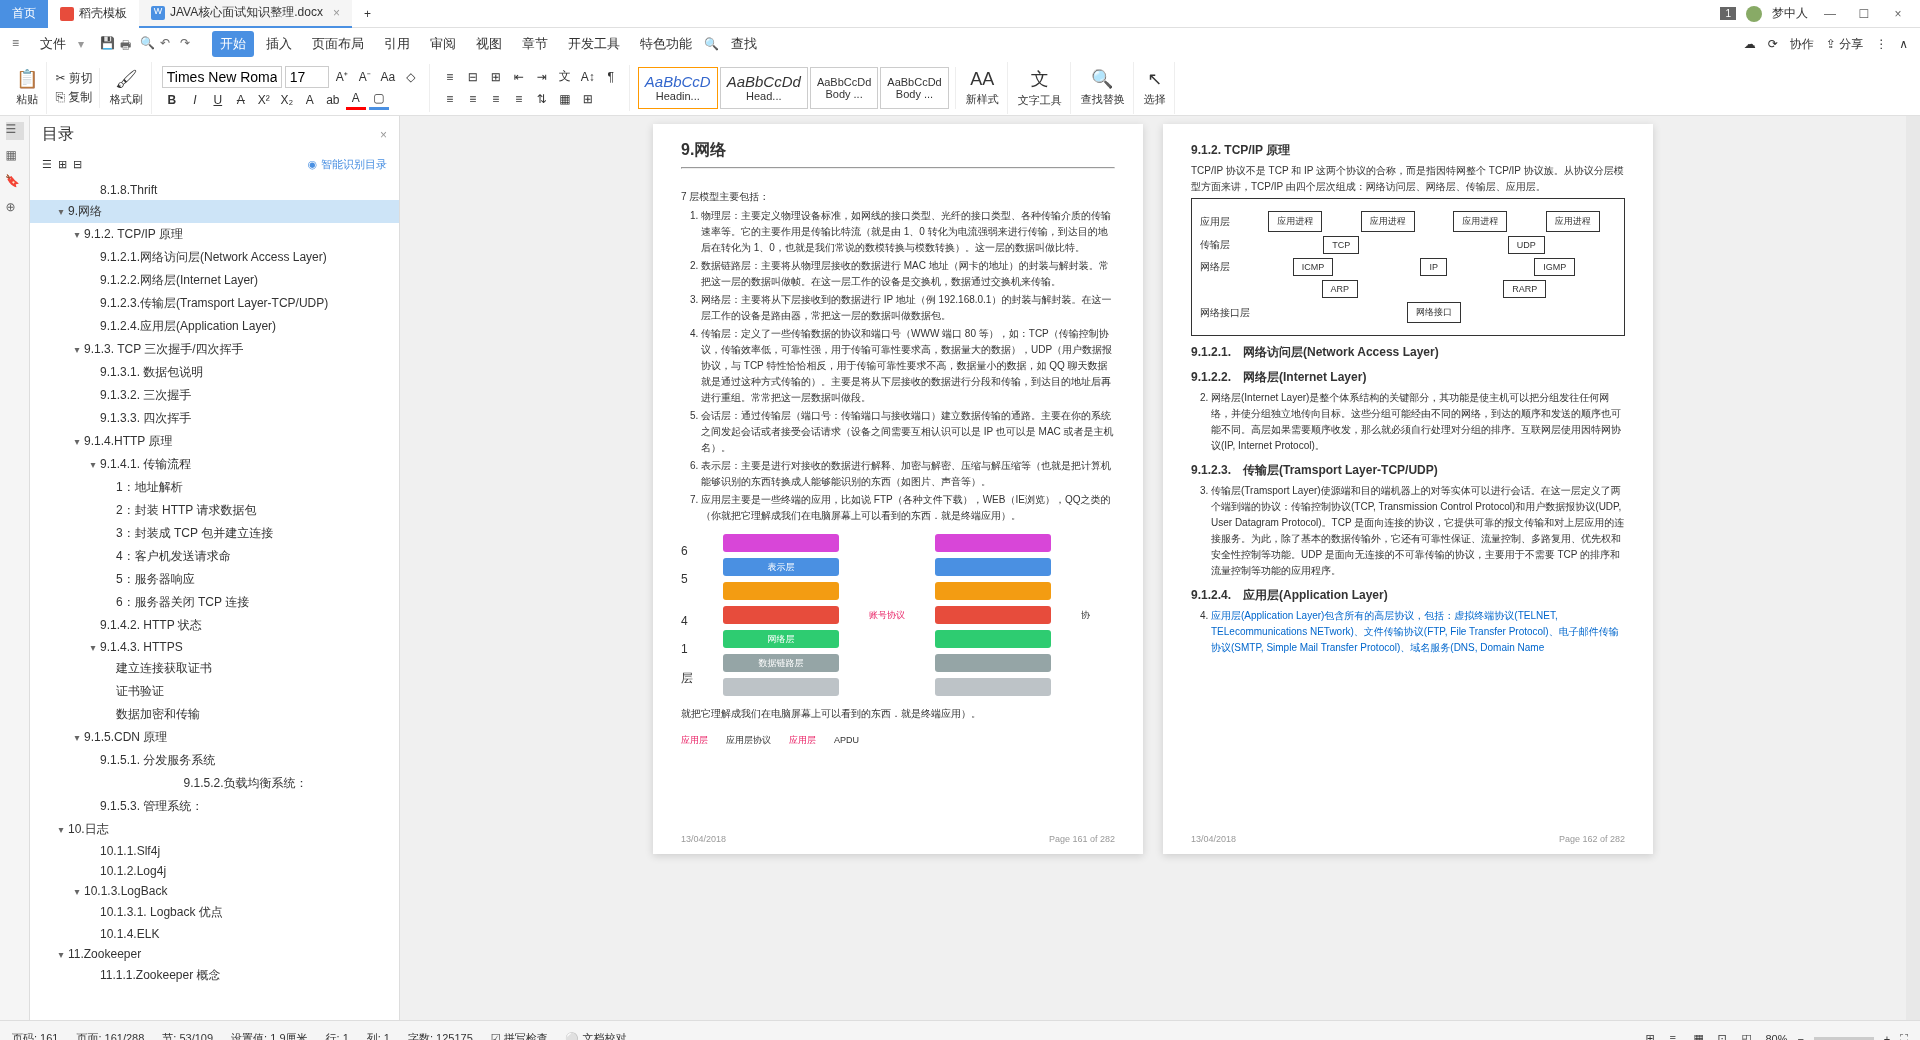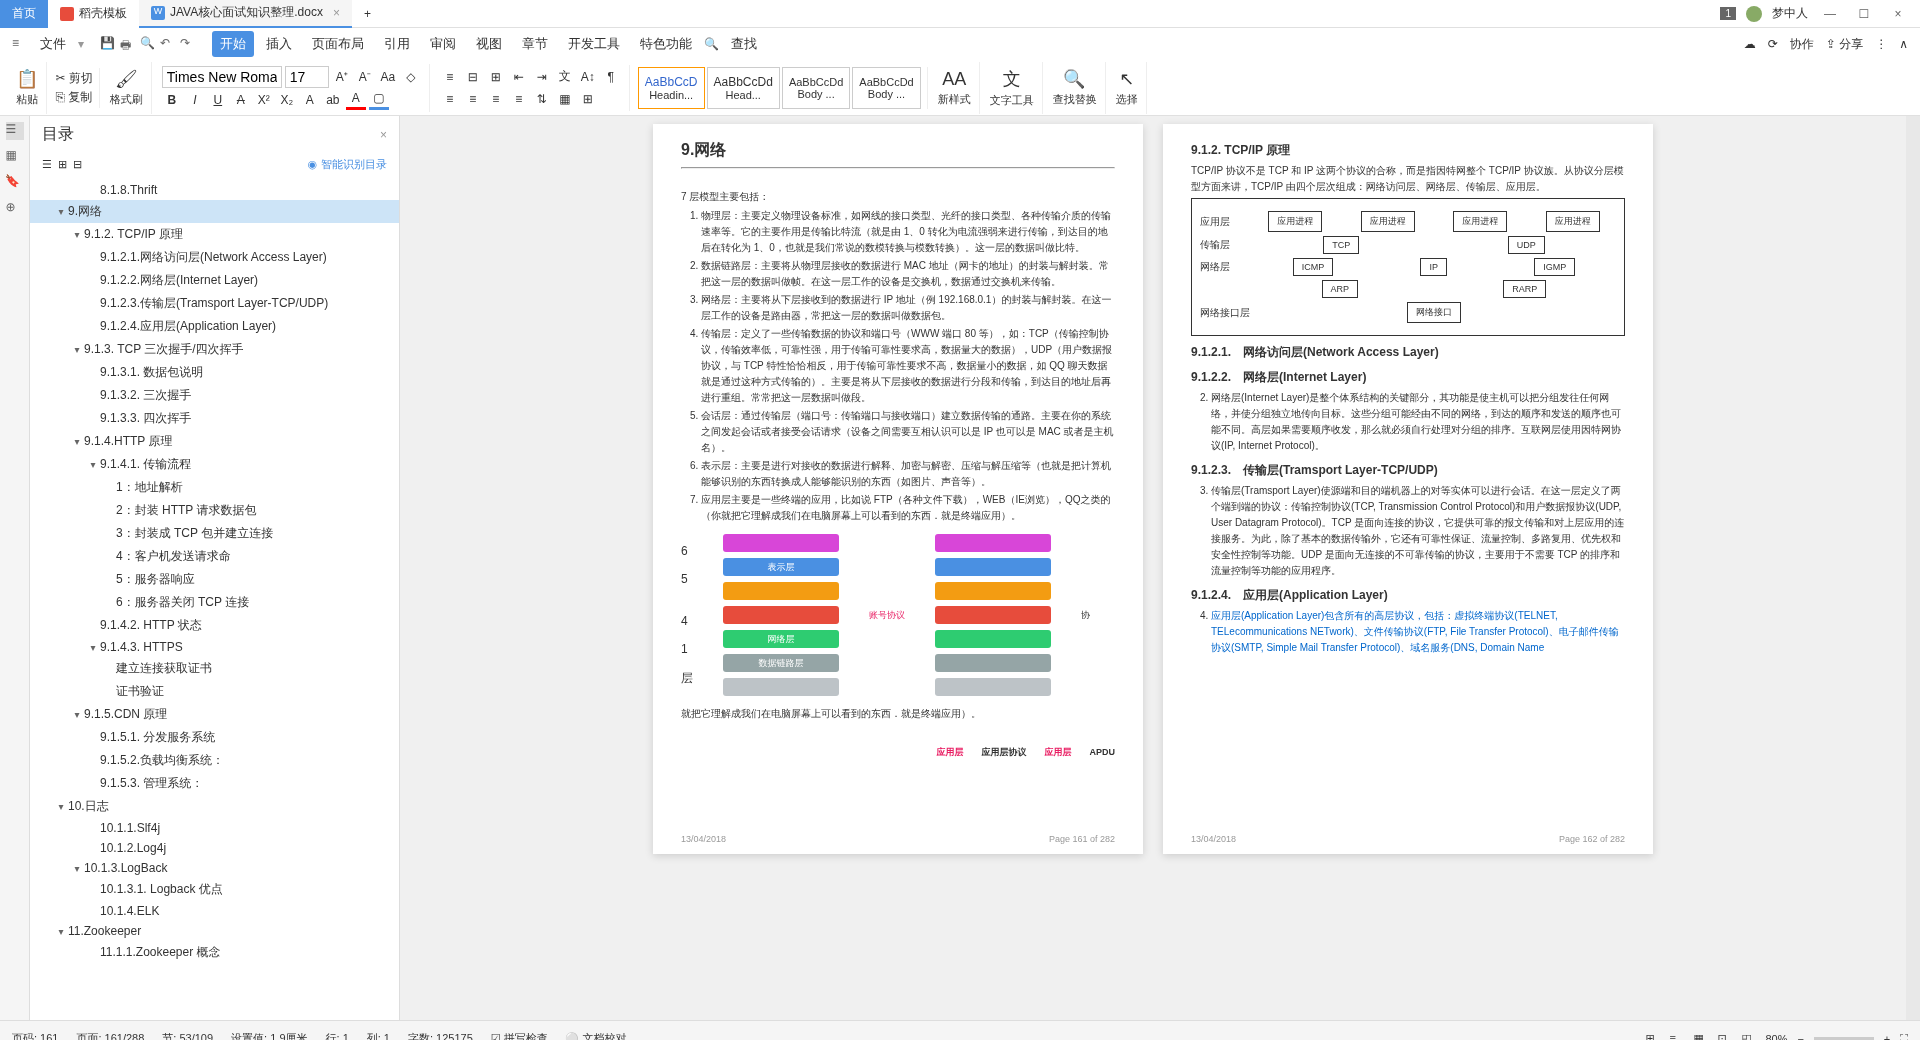--- a/index.html
+++ b/index.html
@@ -21,21 +21,21 @@
 .menu-right{margin-left:auto;display:flex;align-items:center;gap:12px;}
 .toolbar{height:56px;display:flex;align-items:center;padding:0 8px;gap:2px;background:#fff;border-bottom:1px solid #e0e0e0;}
 .tb-group{display:flex;flex-direction:column;align-items:center;padding:2px 8px;border-right:1px solid #eee;height:52px;justify-content:center;}
 .tb-big{font-size:18px;}
 .tb-label{font-size:11px;margin-top:2px;}
 .font-select{border:1px solid #ccc;padding:2px 4px;font-size:14px;height:22px;}
 .font-row{display:flex;gap:3px;align-items:center;}
 .font-col{display:flex;flex-direction:column;gap:2px;}
 .tb-btn{width:20px;height:20px;display:flex;align-items:center;justify-content:center;font-size:12px;cursor:pointer;}
 .style-preview{border:1px solid #ccc;padding:2px 6px;font-size:11px;height:42px;min-width:48px;display:flex;flex-direction:column;justify-content:center;align-items:center;}
-.style-preview .big{font-size:12px;}
+.style-preview .big{font-size:15px;font-style:italic;}
 .style-preview.sel{border-color:#f90;}
 .main{display:flex;height:calc(100vh - 136px);}
 .leftbar{width:30px;background:#f5f5f5;border-right:1px solid #ddd;display:flex;flex-direction:column;align-items:center;padding-top:6px;gap:8px;}
 .leftbar-icon{width:18px;height:18px;color:#666;}
 .leftbar-icon.active{background:#ddd;}
 .outline{width:370px;background:#fff;border-right:1px solid #ddd;display:flex;flex-direction:column;}
 .outline-header{padding:8px 12px;display:flex;align-items:center;}
 .outline-title{font-size:16px;font-weight:500;}
 .outline-close{margin-left:auto;color:#999;cursor:pointer;}
 .outline-toolbar{padding:4px 12px;display:flex;align-items:center;gap:6px;font-size:11px;}
@@ -327,29 +327,33 @@
           <span>9.1.4.3. HTTPS</span>
         </div>
         <div class="outline-item" style="padding-left: 72px;">
           <span class="chev"></span>
           <span>建立连接获取证书</span>
         </div>
         <div class="outline-item" style="padding-left: 72px;">
           <span class="chev"></span>
           <span>证书验证</span>
         </div>
+        <div class="outline-item" style="padding-left: 72px;">
+          <span class="chev"></span>
+          <span>数据加密和传输</span>
+        </div>
         <div class="outline-item" style="padding-left: 40px;">
           <span class="chev">▾</span>
           <span>9.1.5.CDN 原理</span>
         </div>
         <div class="outline-item" style="padding-left: 56px;">
           <span class="chev"></span>
           <span>9.1.5.1. 分发服务系统</span>
         </div>
-        <div class="outline-item" style="padding-left: 56px;">
+        <div class="outline-item" style="padding-left: 56px; justify-content: center;">
           <span class="chev"></span>
           <span>9.1.5.2.负载均衡系统：</span>
         </div>
         <div class="outline-item" style="padding-left: 56px;">
           <span class="chev"></span>
           <span>9.1.5.3. 管理系统：</span>
         </div>
         <div class="outline-item" style="padding-left: 24px;">
           <span class="chev">▾</span>
           <span>10.日志</span>
@@ -417,21 +421,21 @@
           <div class="layer-bar" style="background:#4a90e2;"></div>
           <div class="layer-bar" style="background:#f39c12;"></div>
           <div class="layer-bar" style="background:#e74c3c;"></div>
           <div class="layer-bar" style="background:#2ecc71;"></div>
           <div class="layer-bar" style="background:#95a5a6;"></div>
           <div class="layer-bar" style="background:#bdc3c7;"></div>
         </div>
         <div style="font-size:9px;">协</div>
       </div>
       <p>就把它理解成我们在电脑屏幕上可以看到的东西．就是终端应用）。</p>
-      <div style="text-align:right;font-size:9px;margin-top:24px;font-weight:bold;"><span style="color:#e91e63;">应用层</span>　　<span>应用层协议</span>　　<span style="color:#e91e63;">应用层</span>　　<span>APDU</span></div>
+      <div style="text-align:left;font-size:9px;margin-top:12px;"><span style="color:#e91e63;">应用层</span>　　<span>应用层协议</span>　　<span style="color:#e91e63;">应用层</span>　　<span>APDU</span></div>
       <div class="page-footer">
         <span>13/04/2018</span>
         <span>Page 161 of 282</span>
       </div>
     </div>
 
     <div class="page">
       <h2>9.1.2. TCP/IP 原理</h2>
       <p>TCP/IP 协议不是 TCP 和 IP 这两个协议的合称，而是指因特网整个 TCP/IP 协议族。从协议分层模型方面来讲，TCP/IP 由四个层次组成：网络访问层、网络层、传输层、应用层。</p>
       <div class="net-diagram" id="net-diag">

